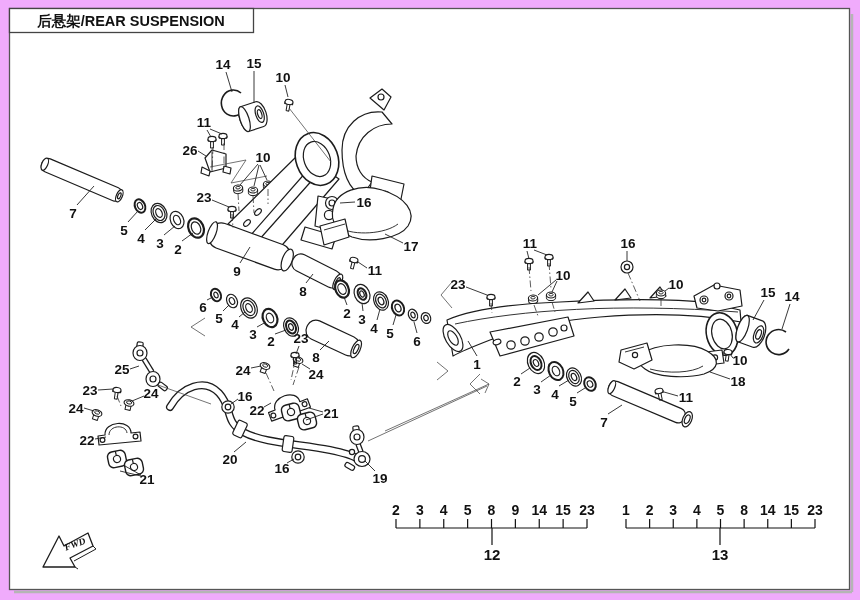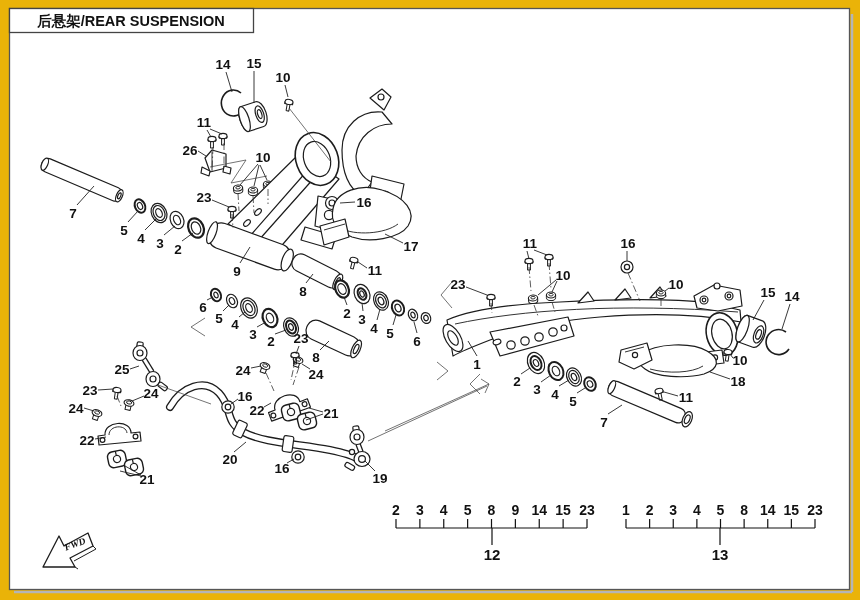--- a/index.html
+++ b/index.html
@@ -1,16 +1,16 @@
 <!DOCTYPE html>
 <html><head>
 <meta charset="utf-8">
 <style>
   html,body{margin:0;padding:0;background:#fff;}
-  .stage{position:relative;width:860px;height:600px;background:#eab308;overflow:hidden;
+  .stage{position:relative;width:860px;height:600px;background:#f0abfc;overflow:hidden;
          font-family:"Liberation Sans",sans-serif;}
   svg{display:block}
   .title-text{font:700 14.5px "Liberation Sans",sans-serif;fill:#111;}
   .callout{font:700 13.5px "Liberation Sans",sans-serif;fill:#111;text-anchor:middle;}
   .leader{fill:none;stroke:#222;stroke-width:0.9;}
   .refnum{font:700 14px "Liberation Sans",sans-serif;fill:#111;text-anchor:middle;}
   .reflabel{font:700 15px "Liberation Sans",sans-serif;fill:#111;text-anchor:middle;}
   .tick{stroke:#111;stroke-width:1.2;fill:none;}
   .fwd-text{font:italic 700 9.5px "Liberation Serif",serif;fill:#111;text-anchor:middle;}
   .dashdot{fill:none;stroke:#333;stroke-width:.8;stroke-dasharray:7 2.5 1.5 2.5;}

